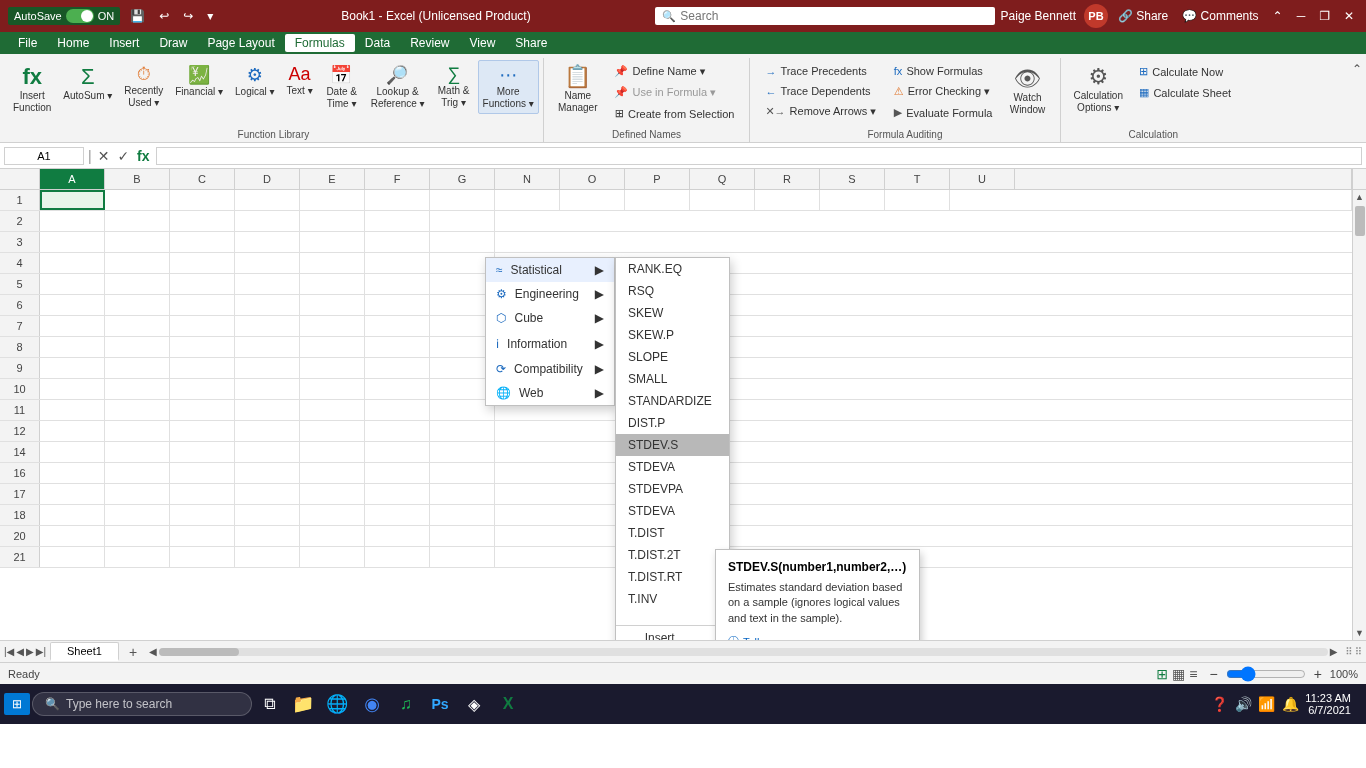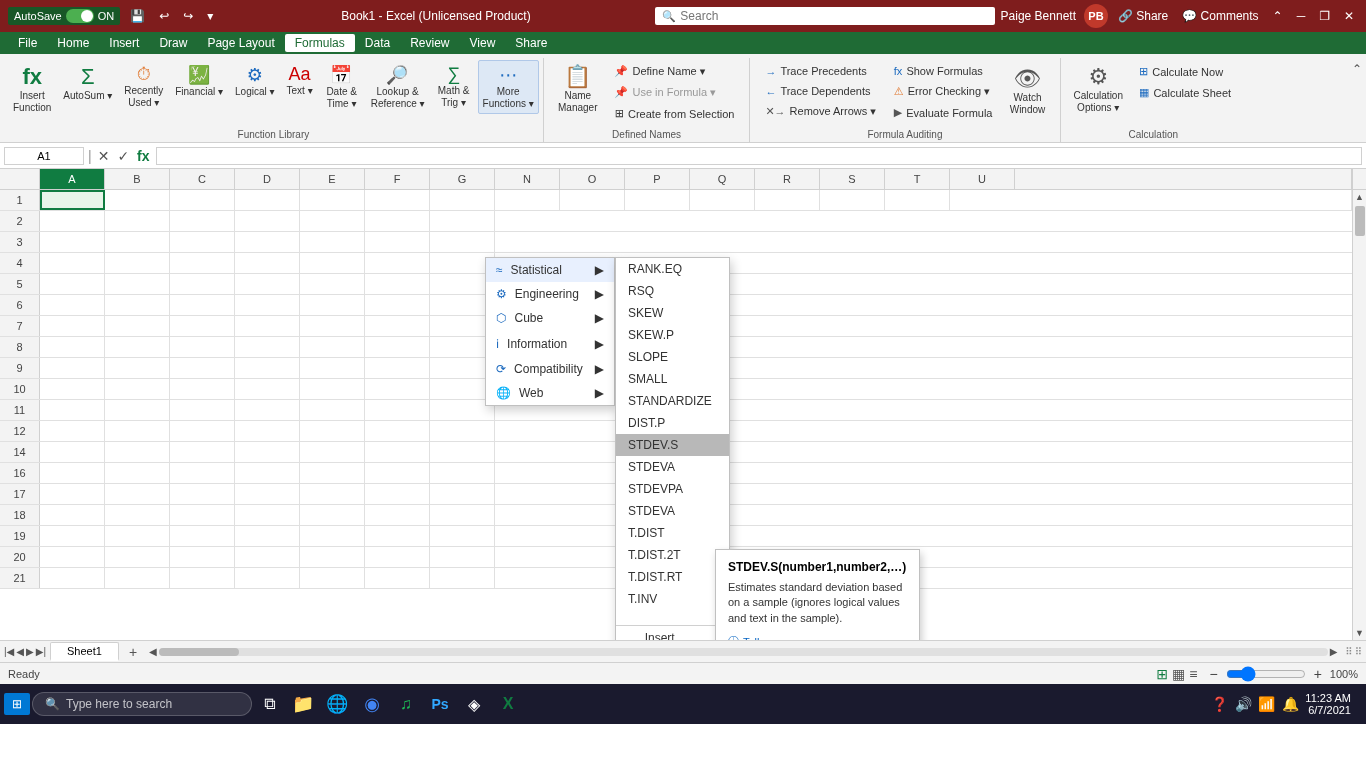--- a/index.html
+++ b/index.html
@@ -725,31 +725,20 @@
           <div class="cell"></div>
           <div class="cell"></div>
           <div class="cell"></div>
           <div class="cell"></div>
           <div class="cell"></div>
           <div class="cell"></div>
           <div class="cell"></div>
           <div style="flex:1;"></div>
         </div>
       <div class="row">
-          <div class="row-number">19</div>
-          <div class="cell"></div>
-          <div class="cell"></div>
-          <div class="cell"></div>
-          <div class="cell"></div>
-          <div class="cell"></div>
-          <div class="cell"></div>
-          <div class="cell"></div>
-          <div style="flex:1;"></div>
-        </div>
-      <div class="row">
           <div class="row-number">20</div>
           <div class="cell"></div>
           <div class="cell"></div>
           <div class="cell"></div>
           <div class="cell"></div>
           <div class="cell"></div>
           <div class="cell"></div>
           <div class="cell"></div>
           <div style="flex:1;"></div>
         </div>

